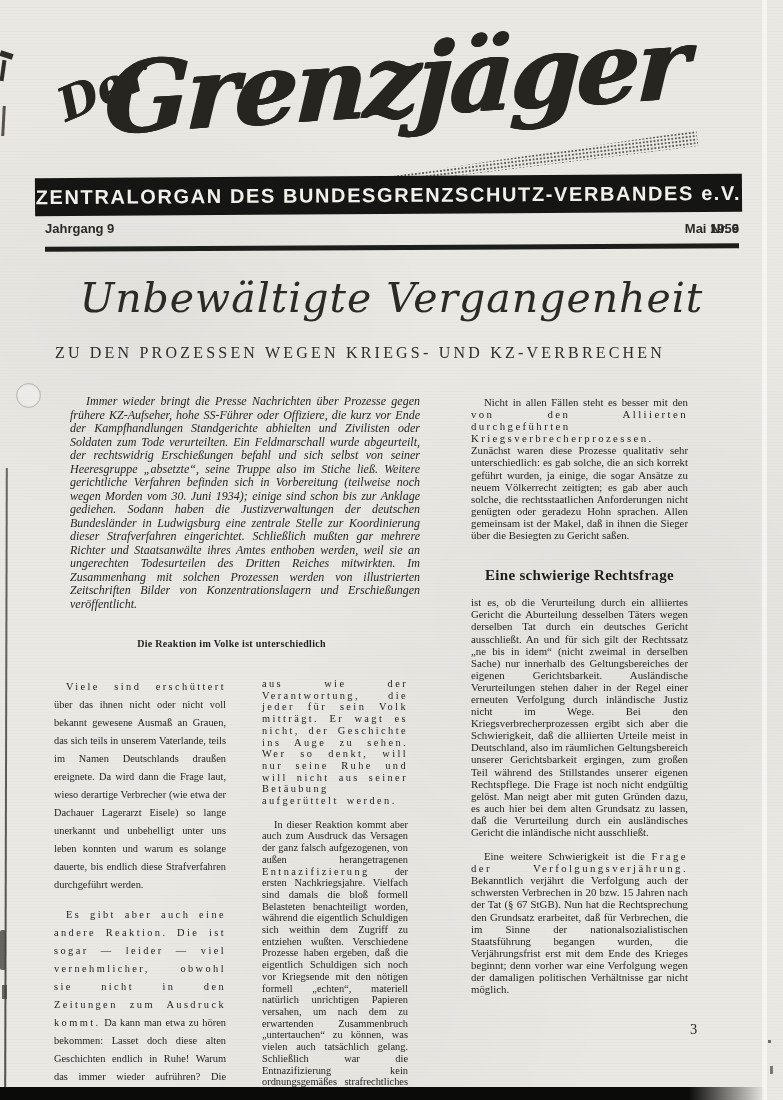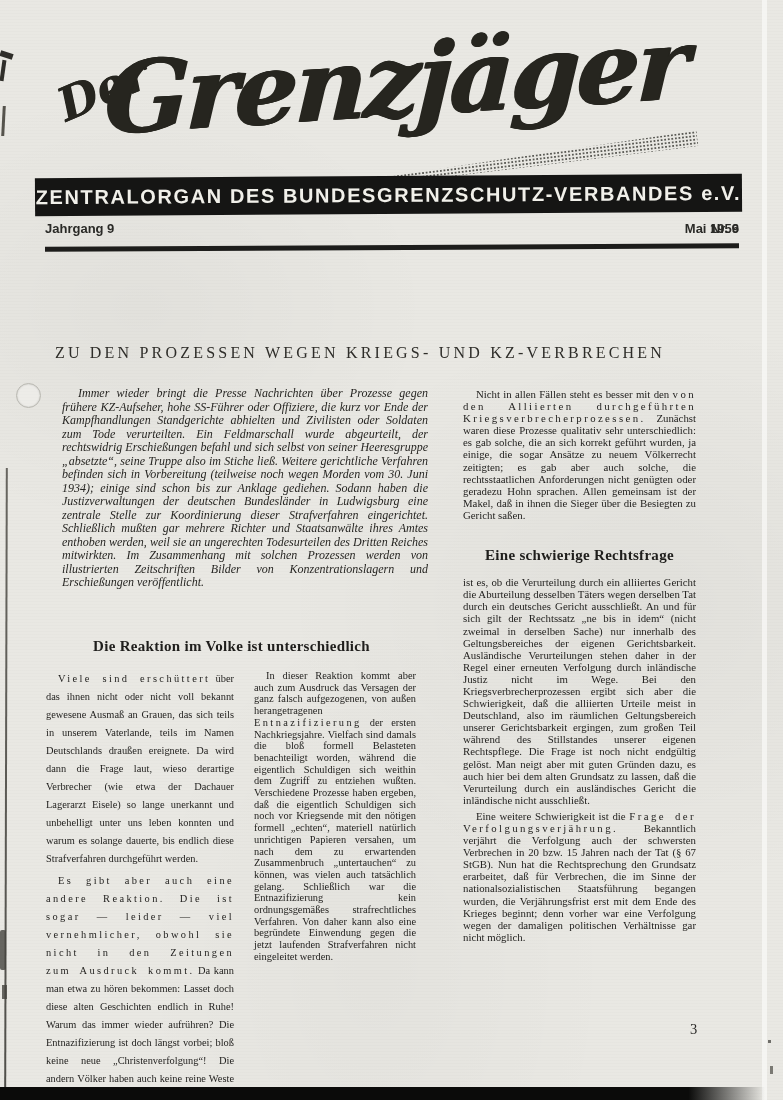--- a/index.html
+++ b/index.html
@@ -52,36 +52,36 @@
     position:absolute;left:0;top:274px;width:783px;margin:0;text-align:center;
     font-family:"DejaVu Serif", serif;font-style:italic;font-weight:500;
     font-size:41px;letter-spacing:1px;color:#2b2a24;
   }
   .article-subtitle{
     position:absolute;left:0;top:344px;width:720px;margin:0;text-align:center;
     font-family:"Liberation Serif", serif;font-weight:500;
     font-size:16px;letter-spacing:3.2px;color:#2e2d29;white-space:nowrap;
   }
   
-  .bodytext p{margin:4px;text-align:justify;hyphens:auto;-webkit-hyphens:auto;}
+  .bodytext p{margin:12px;text-align:justify;hyphens:auto;-webkit-hyphens:auto;}
   .intro{position:absolute;left:58px;top:383px;width:374px;
     font-style:italic;font-size:12px;line-height:13.5px;color:#262522;}
   .intro p{text-indent:16px;}
   .intro p + p{margin-top:3px;}
   .col-right{position:absolute;left:459px;top:384px;width:241px;
     font-size:10.8px;line-height:12.1px;color:#242321;}
   .col-right p{text-indent:0;}
   .col-right p.indent{text-indent:13px;}
   .col-heading{
     margin:28px 0 15px 0;text-align:center;font-size:15px;font-weight:bold;
     font-family:"Liberation Serif", serif;color:#1f1e1c;letter-spacing:.3px;
   }
   .reaction-heading{
     position:absolute;left:42px;top:638px;width:379px;margin:0;text-align:center;
-    font-size:15px;font-weight:bold;color:#1f1e1c;letter-spacing:.3px;
+    font-size:10px;font-weight:bold;color:#1f1e1c;letter-spacing:.3px;
   }
   .col1{position:absolute;left:42px;top:666px;width:196px;
     font-size:10.4px;line-height:18px;color:#242321;}
   .col2{position:absolute;left:250px;top:666px;width:170px;
     font-size:10.4px;line-height:11.7px;color:#242321;}
   .col1 p.indent,.col2 p.indent{text-indent:12px;}
   .col1 p + p,.col2 p + p,.col-right p + p{margin-top:2px;}
   .sp{letter-spacing:2.4px;word-spacing:3px;}
   .page-number{position:absolute;left:690px;top:1021px;font-size:14.5px;color:#2a2927;}
   
@@ -118,20 +118,21 @@
   </div>
 
   <div class="dateline">
     <span class="dl-l">Jahrgang 9</span>
     <span class="dl-c">Mai 1959</span>
     <span class="dl-r">Nr. 6</span>
   </div>
 
   <div class="thick-rule"></div>
 
+  <h1 class="article-title">Unbewältigte Vergangenheit</h1>
   <h2 class="article-subtitle">ZU DEN PROZESSEN WEGEN KRIEGS- UND KZ-VERBRECHEN</h2>
 
   <div class="intro bodytext">
     <p><span>Immer wieder bringt die Presse Nachrichten über Prozesse gegen frühere KZ-Aufseher, hohe SS-Führer oder Offiziere, die kurz vor Ende der Kampfhandlungen Standgerichte abhielten und Zivilisten oder Soldaten zum Tode verurteilten. Ein Feldmarschall wurde abgeurteilt, der rechtswidrig Erschießungen befahl und sich selbst von seiner Heeresgruppe „absetzte“, seine Truppe also im Stiche ließ. Weitere gerichtliche Verfahren befinden sich in Vorbereitung (teilweise noch wegen Morden vom 30. Juni 1934); einige sind schon bis zur Anklage gediehen. Sodann haben die Justizverwaltungen der deutschen Bundesländer in Ludwigsburg eine zentrale Stelle zur Koordinierung dieser Strafverfahren eingerichtet. Schließlich mußten gar mehrere Richter und Staatsanwälte ihres Amtes enthoben werden, weil sie an ungerechten Todesurteilen des Dritten Reiches mitwirkten. Im Zusammenhang mit solchen Prozessen werden von illustrierten Zeitschriften Bilder von Konzentrationslagern und Erschießungen veröffentlicht.</span></p>
   </div>
 
   <div class="col-right bodytext">
     <p class="indent">
       <span>Nicht in allen Fällen steht es besser mit den </span><span class="sp">von den Alliierten durchgeführten Kriegsverbrecherprozessen.</span><span> Zunächst waren diese Prozesse qualitativ sehr unterschiedlich: es gab solche, die an sich korrekt geführt wurden, ja einige, die sogar Ansätze zu neuem Völkerrecht zeitigten; es gab aber auch solche, die rechtsstaatlichen Anforderungen nicht genügten oder geradezu Hohn sprachen. Allen gemeinsam ist der Makel, daß in ihnen die Sieger über die Besiegten zu Gericht saßen.</span>
     </p>
@@ -150,20 +151,23 @@
     </p>
     <p class="indent">
       <span class="sp">Es gibt aber auch eine andere Reaktion. Die ist sogar — leider — viel vernehmlicher, obwohl sie nicht in den Zeitungen zum Ausdruck kommt.</span><span> Da kann man etwa zu hören bekommen: Lasset doch diese alten Geschichten endlich in Ruhe! Warum das immer wieder aufrühren? Die Entnazifizierung ist doch längst vorbei; bloß keine neue „Christenverfolgung“! Die andern Völker haben auch keine reine Weste oder sind gar noch schlimmer! Dafür waren Hitler und seine Nazis verantwortlich, was geht das uns noch an!</span>
     </p>
     <p class="indent">
       <span class="sp">Wer so denkt, weicht aus. Er weicht den Tatsachen ebenso</span>
     </p>
   </div>
 
   <div class="col2 bodytext">
+    <p>
+      <span class="sp">aus wie der Verantwortung, die jeder für sein Volk mitträgt. Er wagt es nicht, der Geschichte ins Auge zu sehen. Wer so denkt, will nur seine Ruhe und will nicht aus seiner Betäubung aufgerüttelt werden.</span>
+    </p>
     <p class="indent">
       <span>In dieser Reaktion kommt aber auch zum Ausdruck das Versagen der ganz falsch aufgezogenen, von außen herangetragenen </span><span class="sp">Entnazifizierung</span><span> der ersten Nachkriegsjahre. Vielfach sind damals die bloß formell Belasteten benachteiligt worden, während die eigentlich Schuldigen sich weithin dem Zugriff zu entziehen wußten. Verschiedene Prozesse haben ergeben, daß die eigentlich Schuldigen sich noch vor Kriegsende mit den nötigen formell „echten“, materiell natürlich unrichtigen Papieren versahen, um nach dem zu erwartenden Zusammenbruch „untertauchen“ zu können, was vielen auch tatsächlich gelang. Schließlich war die Entnazifizierung kein ordnungsgemäßes strafrechtliches Verfahren. Von daher kann also eine begründete Einwendung gegen die jetzt laufenden Strafverfahren nicht eingeleitet werden.</span>
     </p>
   </div>
 
   <div class="page-number">3</div>
 
   <div class="punch-hole"></div>
   <div class="edge-left-line"></div>
   <div class="mark mark-a"></div>

